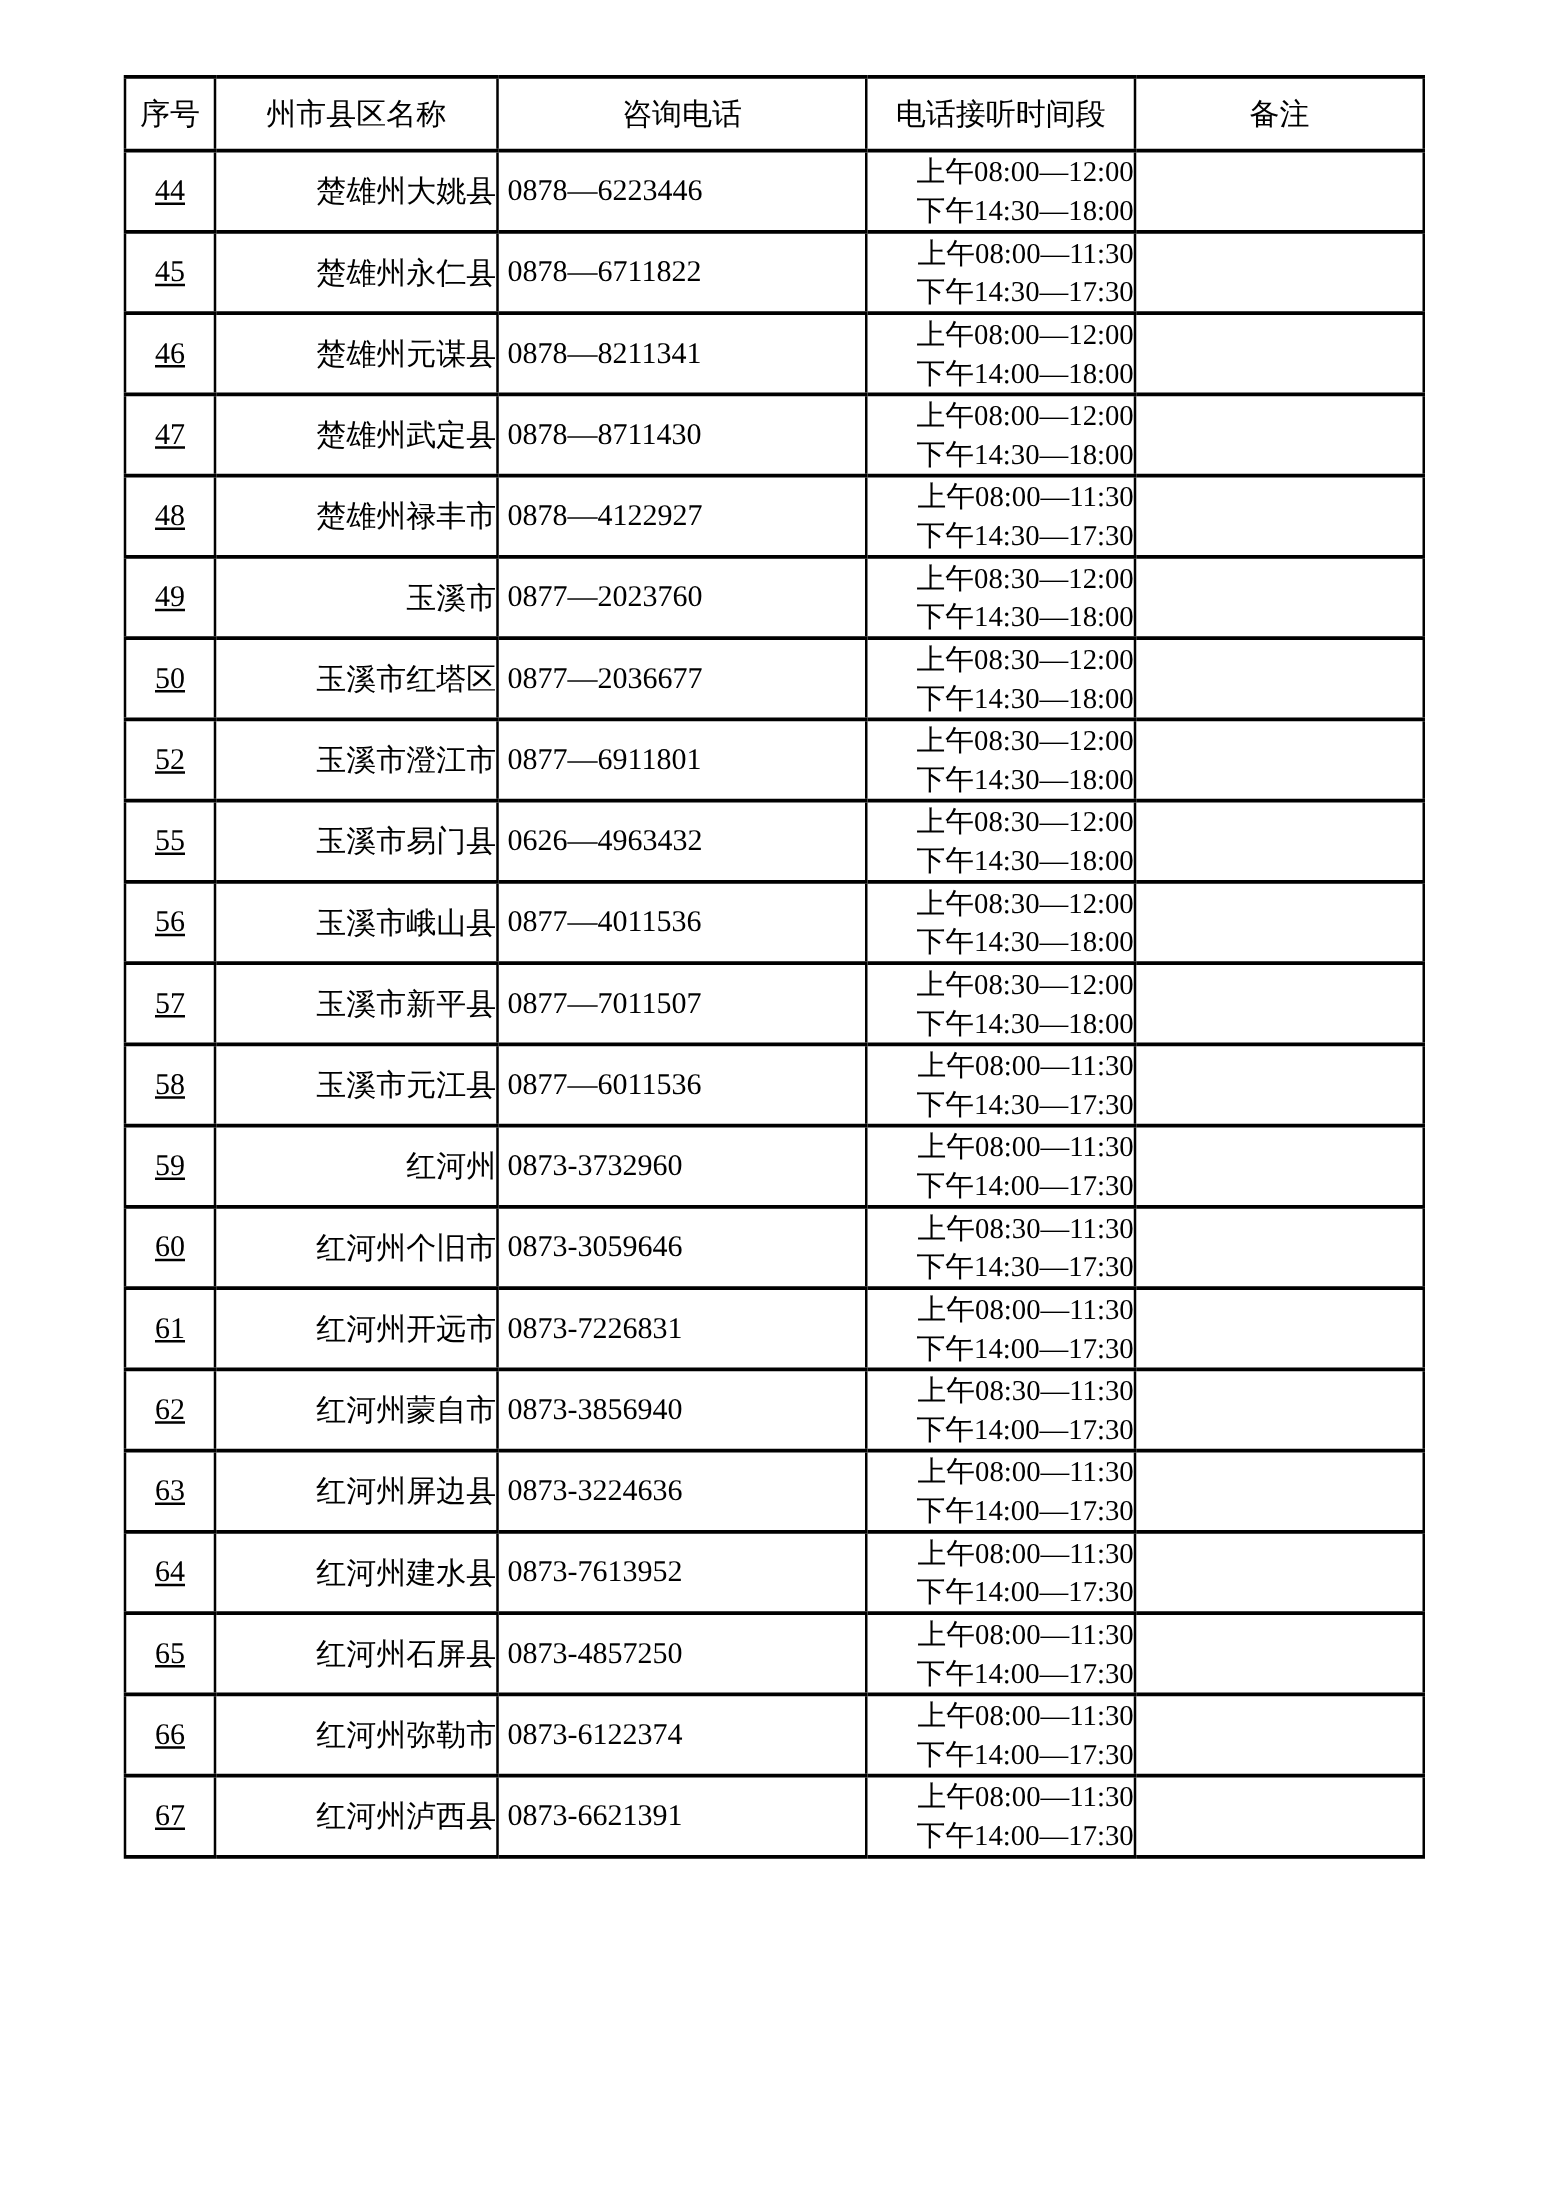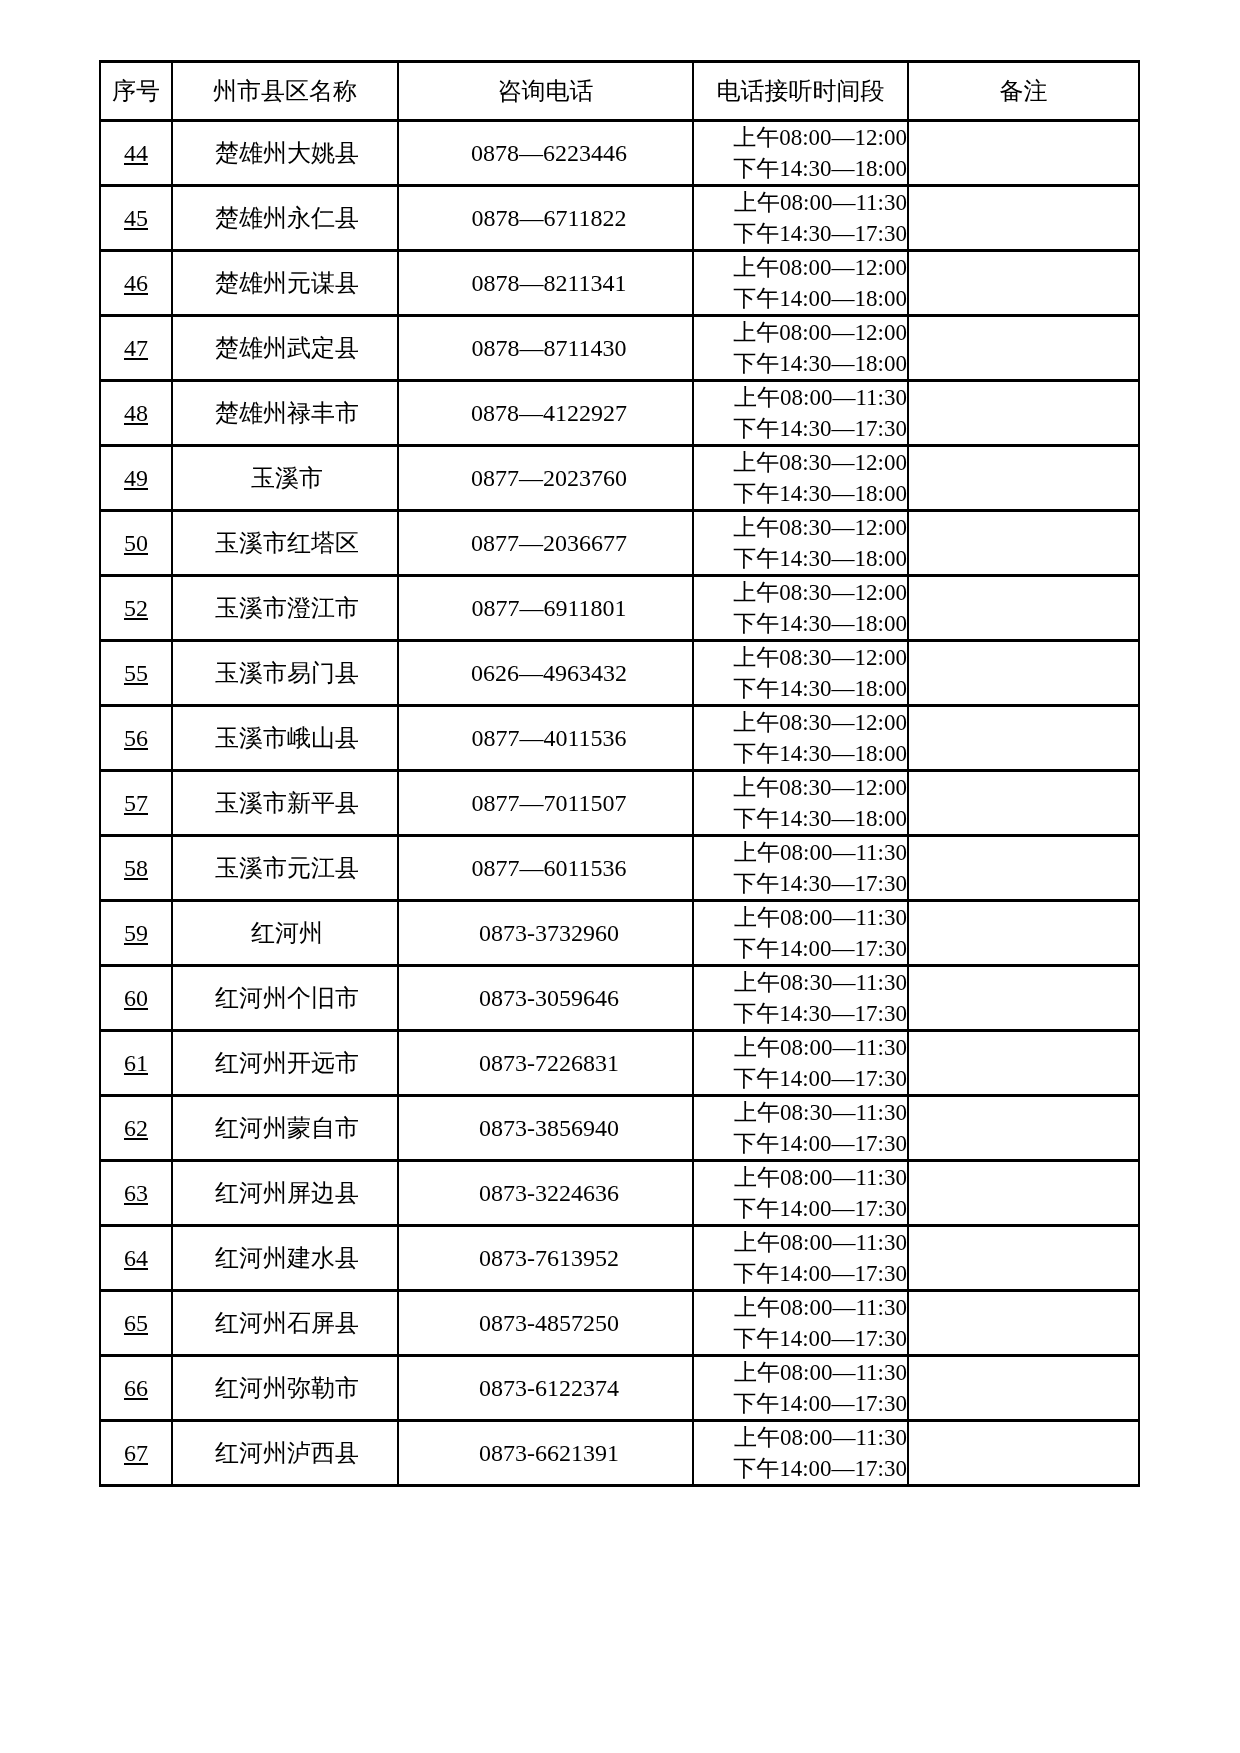--- a/index.html
+++ b/index.html
@@ -51,26 +51,26 @@
   }
   .contact-table tbody tr {
     height: 64px;
   }
   td.cell-no {
     text-align: center;
     vertical-align: middle;
     text-decoration: underline;
   }
   td.cell-name {
-    text-align: center;
+    text-align: right;
     vertical-align: middle;
     padding-left: 4px;
   }
   td.cell-phone {
-    text-align: center;
+    text-align: left;
     vertical-align: middle;
     padding-left: 7px;
   }
   td.cell-time {
     text-align: right;
     vertical-align: middle;
     padding-left: 8px;
   }
   td.cell-time .time-line {
     line-height: 31px;

